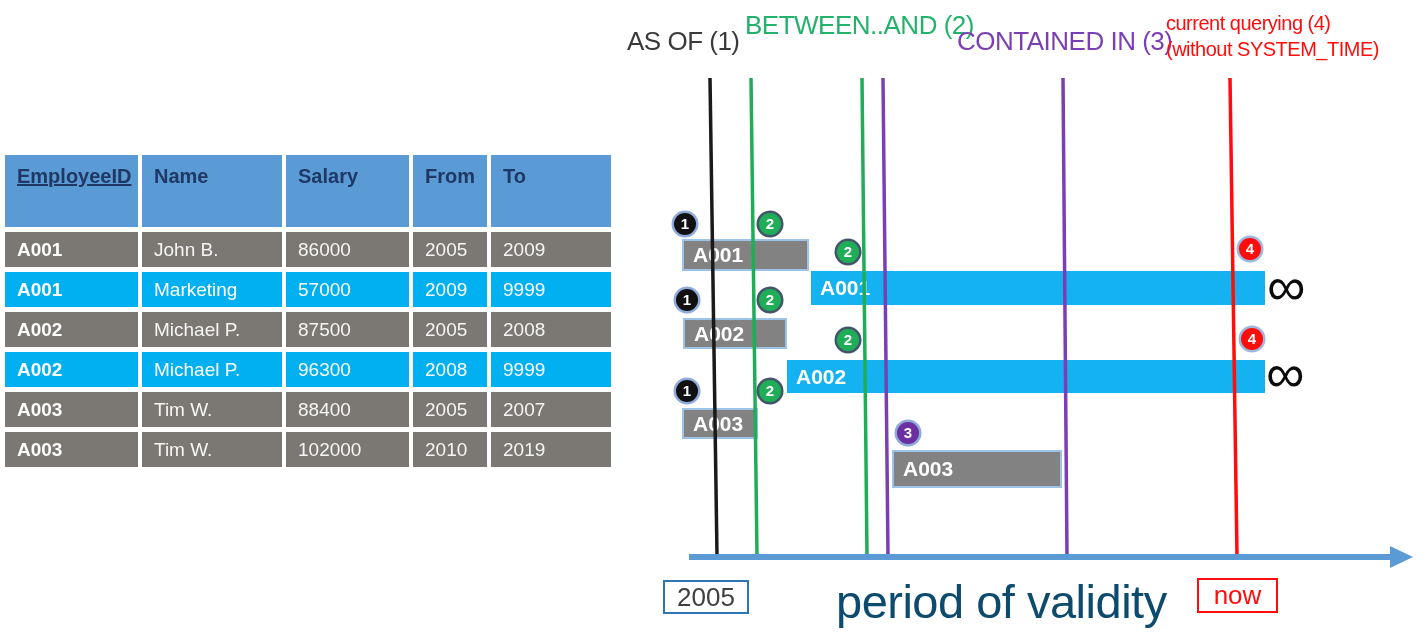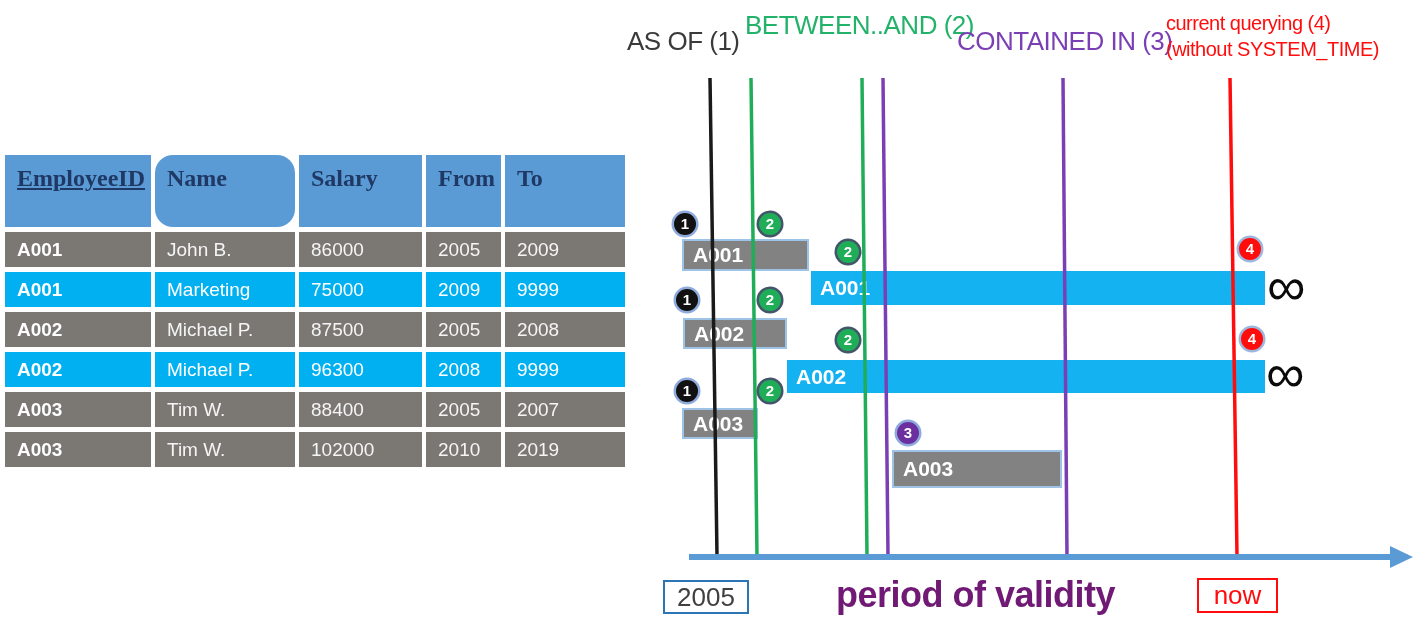--- a/index.html
+++ b/index.html
@@ -7,31 +7,31 @@
     position:relative;width:1428px;height:637px;background:#fff;overflow:hidden;
     font-family:"Liberation Sans",sans-serif;
   }
   
   #emp-table{
     position:absolute;left:1px;top:150px;z-index:1;
     border-collapse:separate;border-spacing:4px 5px;
   }
   #emp-table th{
     background:var(--header_blue);color:var(--header_text);
-    font-size:24px;font-weight:bold;text-align:left;
-    padding:10px 6px 0 12px;height:62px;vertical-align:top;font-family:Liberation Serif, serif;
+    font-size:20px;font-weight:bold;text-align:left;
+    padding:10px 6px 0 12px;height:62px;vertical-align:top;
   }
   #emp-table th.u span{text-decoration:underline;}
   #emp-table td{
     background:var(--row_gray);color:#f5f5f5;
     font-size:19px;padding:0 6px 0 12px;height:35px;vertical-align:middle;
   }
   #emp-table tr.hl td{background:var(--row_cyan);color:#fff;}
   #emp-table td:first-child{font-weight:bold;color:#fff;}
-  .c-id{width:115px;} .c-name{width:122px;border-radius:18px;} .c-sal{width:105px;} .c-from{width:56px;} .c-to{width:102px;}
+  .c-id{width:115px;} .c-name{width:122px;} .c-sal{width:105px;} .c-from{width:56px;} .c-to{width:102px;}
 
   
   .vbar{
     position:absolute;z-index:2;display:flex;align-items:center;
     color:#fff;font-weight:bold;font-size:21px;padding-left:9px;box-sizing:border-box;
   }
   .vbar.gray{background:var(--bar_gray);border:2px solid #9DC3E6;}
   .vbar.cyan{background:var(--bar_cyan);}
 
   
@@ -56,22 +56,22 @@
 
   
   .axis-box{
     position:absolute;z-index:5;box-sizing:border-box;text-align:center;
   }
   #year-box{left:663px;top:580px;width:86px;height:34px;border:2px solid #2E75B6;
     color:#404040;font-size:26px;line-height:30px;}
   #now-box{left:1197px;top:578px;width:81px;height:35px;border:2px solid var(--red);
     color:var(--red);font-size:26px;line-height:31px;}
   #validity-label{
-    position:absolute;z-index:5;left:836px;top:574px;color:#701a75;
-    font-size:36px;font-weight:700;letter-spacing:-0.5px;white-space:nowrap;
+    position:absolute;z-index:5;left:836px;top:574px;color:#0c4a6e;
+    font-size:47px;font-weight:400;letter-spacing:-0.5px;white-space:nowrap;
   }
   .infinity{
     position:absolute;z-index:5;color:#0b0b0b;font-size:54px;line-height:54px;font-weight:400;
   }
   #inf-1{left:1267px;top:259px;}
   #inf-2{left:1266px;top:346px;}
 </style>
 </head>
 <body>
 
@@ -89,21 +89,21 @@
     <tr>
       <td>A001</td>
       <td>John B.</td>
       <td>86000</td>
       <td>2005</td>
       <td>2009</td>
     </tr>
     <tr class="hl">
       <td>A001</td>
       <td>Marketing</td>
-      <td>75000</td>
+      <td>57000</td>
       <td>2009</td>
       <td>9999</td>
     </tr>
     <tr>
       <td>A002</td>
       <td>Michael P.</td>
       <td>87500</td>
       <td>2005</td>
       <td>2008</td>
     </tr>

